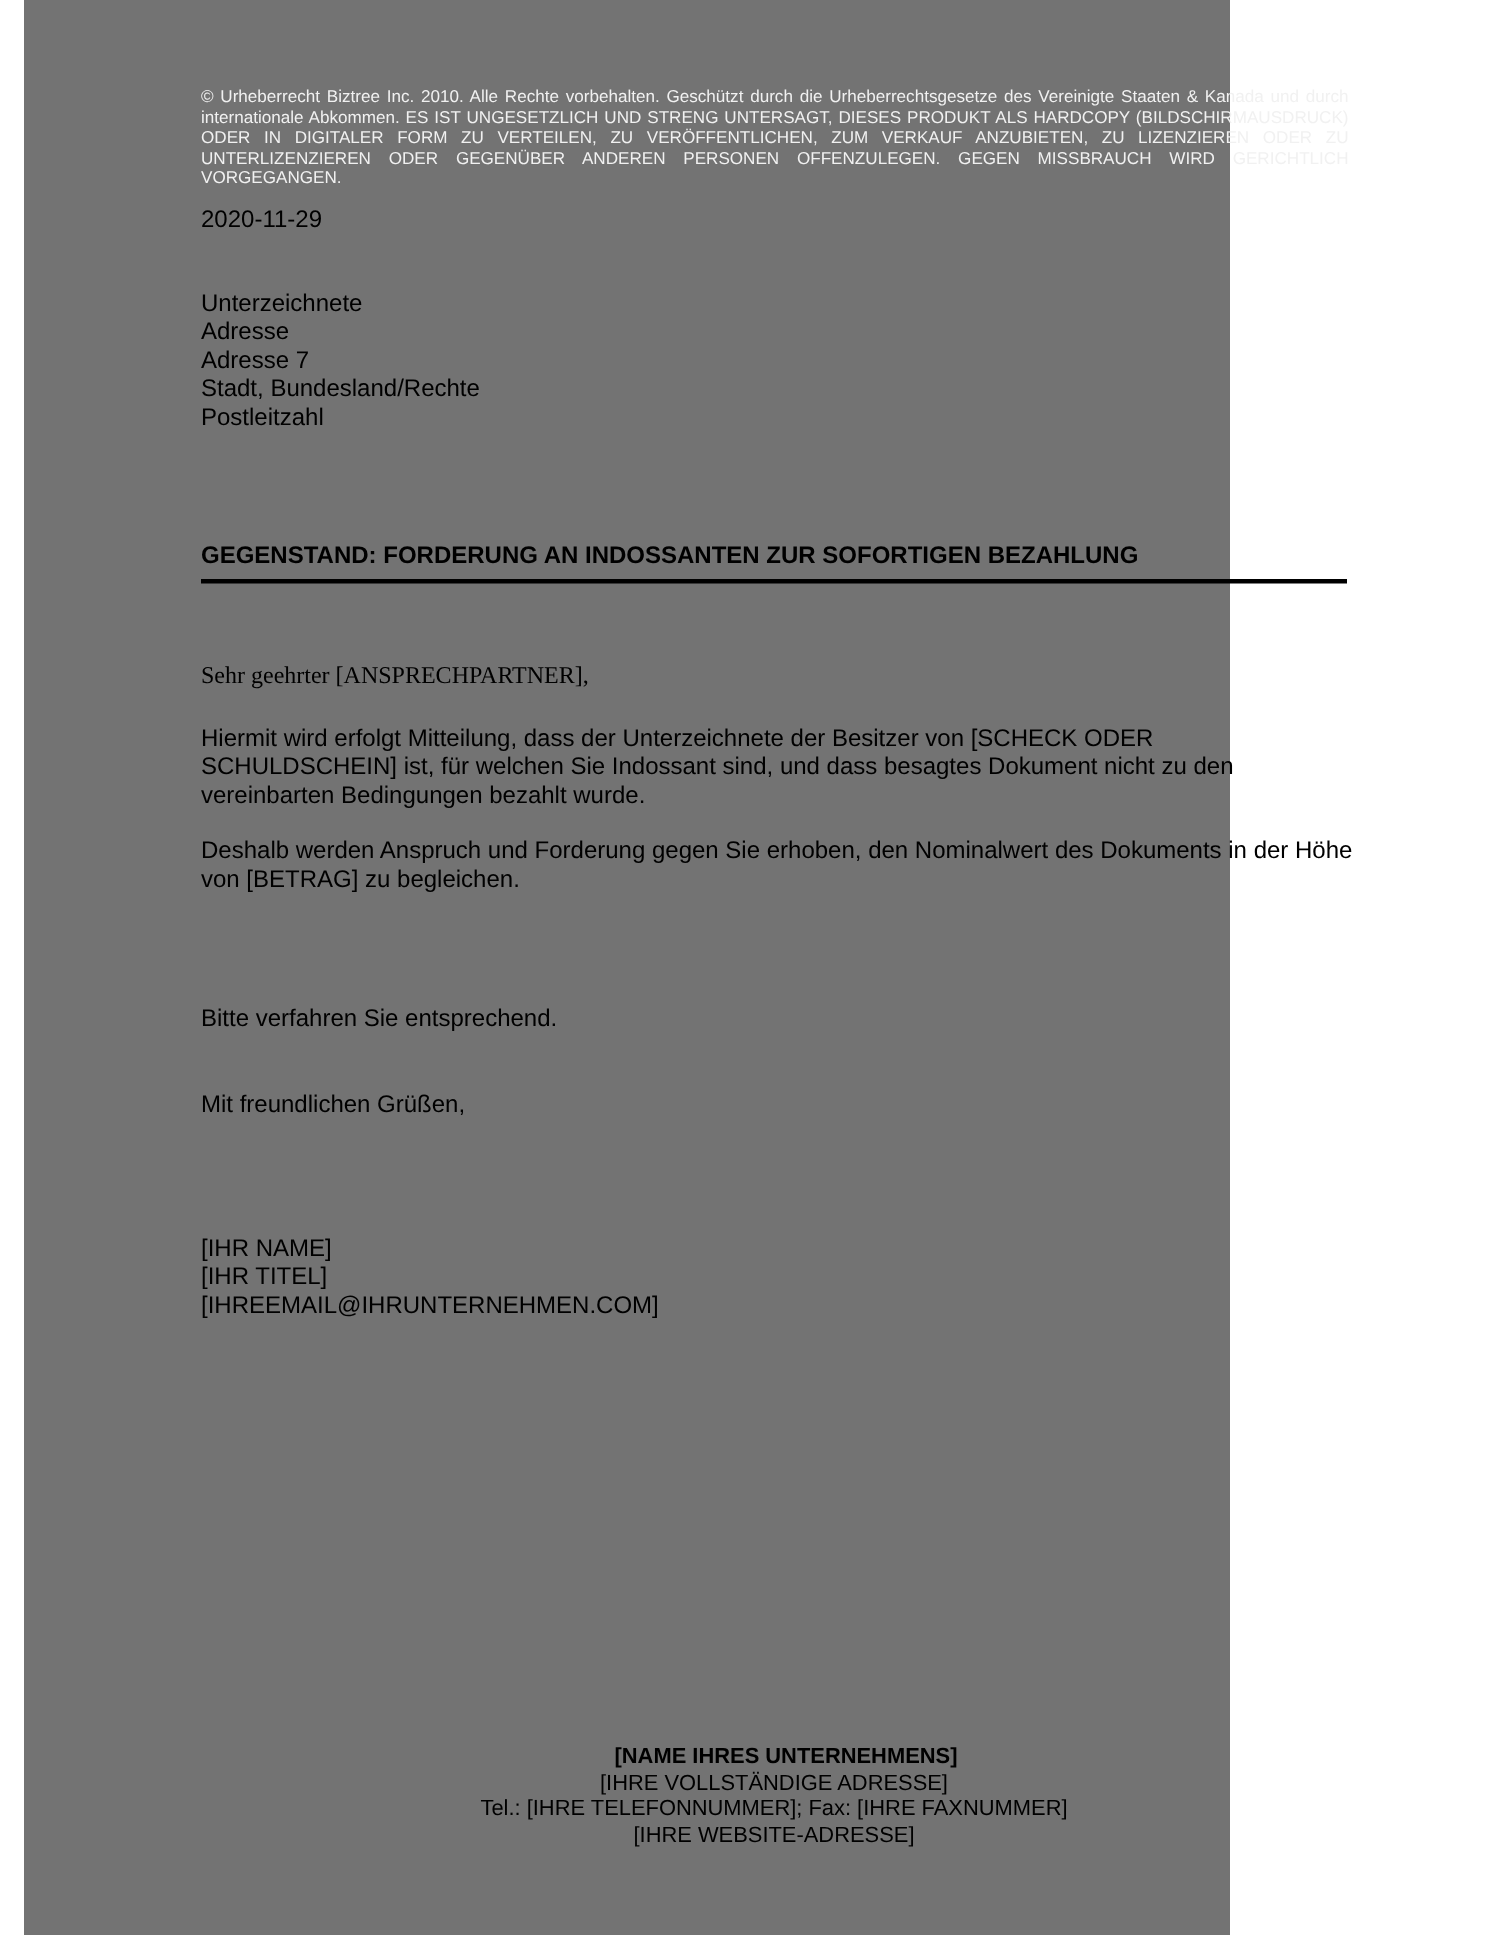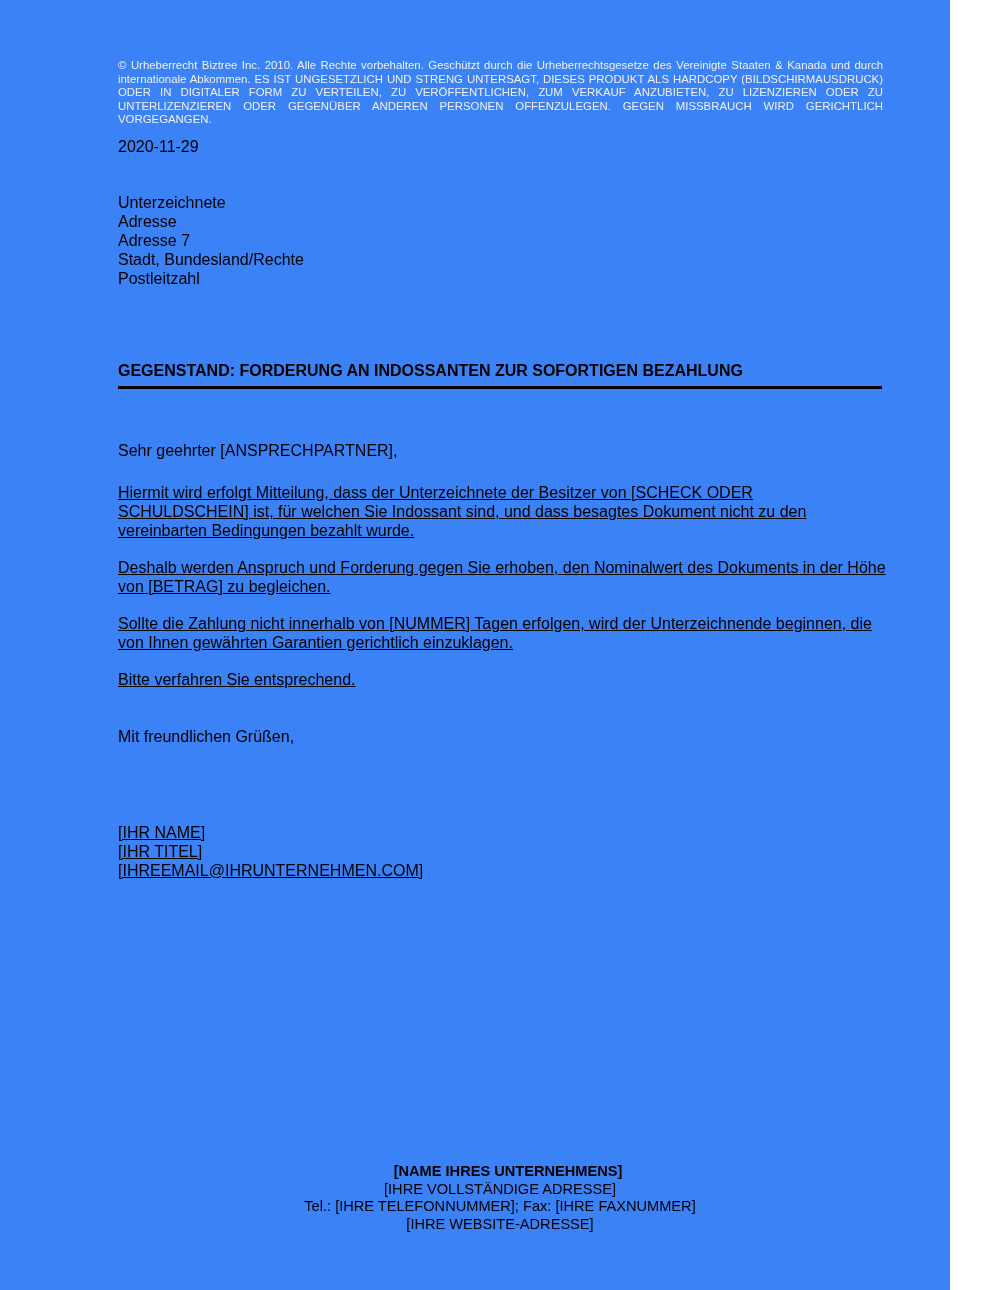--- a/index.html
+++ b/index.html
@@ -10,23 +10,23 @@
     body {
       width: 1000px;
       height: 1290px;
       position: relative;
       overflow: hidden;
       font-family: "Liberation Sans", sans-serif;
       color: #000000;
     }
     .page {
       position: absolute;
-      left: 0; top: 0;
-      width: 950px; height: 1290px;
-      background: #3b82f6;
+      left: 16px; top: 0;
+      width: 804px; height: 1290px;
+      background: #737373;
     }
     .copyright {
       position: absolute;
       left: 118px;
       top: 59px;
       width: 765px;
       font-size: 11.4px;
       line-height: 13.6px;
       color: #f1f1f1;
       text-align: justify;
@@ -49,28 +49,28 @@
       width: 764px;
     }
     .rule {
       position: absolute;
       left: 118px;
       top: 386px;
       width: 764px;
       height: 3px;
       background: #000000;
     }
-    .para { width: 770px; text-decoration: underline; }
-    .salutation { top: 441px; }
+    .para { width: 770px; }
+    .salutation { top: 441px; font-family: Liberation Serif, serif; }
     .p1 { top: 483px; }
     .p2 { top: 558px; }
     .p3 { top: 614px; }
     .p4 { top: 670px; }
     .closing { top: 727px; }
-    .signature { top: 823px; text-decoration: underline; }
+    .signature { top: 823px; }
     .signature div { height: 19px; }
     .footer {
       position: absolute;
       left: 0;
       top: 1163px;
       width: 1000px;
       text-align: center;
       font-size: 14.6px;
       line-height: 17.6px;
     }
@@ -93,21 +93,20 @@
     <div>Postleitzahl</div>
   </div>
 
   <h1 class="abs subject">GEGENSTAND: FORDERUNG AN INDOSSANTEN ZUR SOFORTIGEN BEZAHLUNG</h1>
   <div class="rule"></div>
 
   <p class="abs body-text salutation">Sehr geehrter [ANSPRECHPARTNER],</p>
 
   <p class="abs body-text para p1">Hiermit wird erfolgt Mitteilung, dass der Unterzeichnete der Besitzer von [SCHECK ODER SCHULDSCHEIN] ist, für welchen Sie Indossant sind, und dass besagtes Dokument nicht zu den vereinbarten Bedingungen bezahlt wurde.</p>
   <p class="abs body-text para p2">Deshalb werden Anspruch und Forderung gegen Sie erhoben, den Nominalwert des Dokuments in der Höhe von [BETRAG] zu begleichen.</p>
-  <p class="abs body-text para p3">Sollte die Zahlung nicht innerhalb von [NUMMER] Tagen erfolgen, wird der Unterzeichnende beginnen, die von Ihnen gewährten Garantien gerichtlich einzuklagen.</p>
   <p class="abs body-text para p4">Bitte verfahren Sie entsprechend.</p>
 
   <p class="abs body-text closing">Mit freundlichen Grüßen,</p>
 
   <div class="abs body-text signature">
     <div>[IHR NAME]</div>
     <div>[IHR TITEL]</div>
     <div>[IHREEMAIL@IHRUNTERNEHMEN.COM]</div>
   </div>
 

